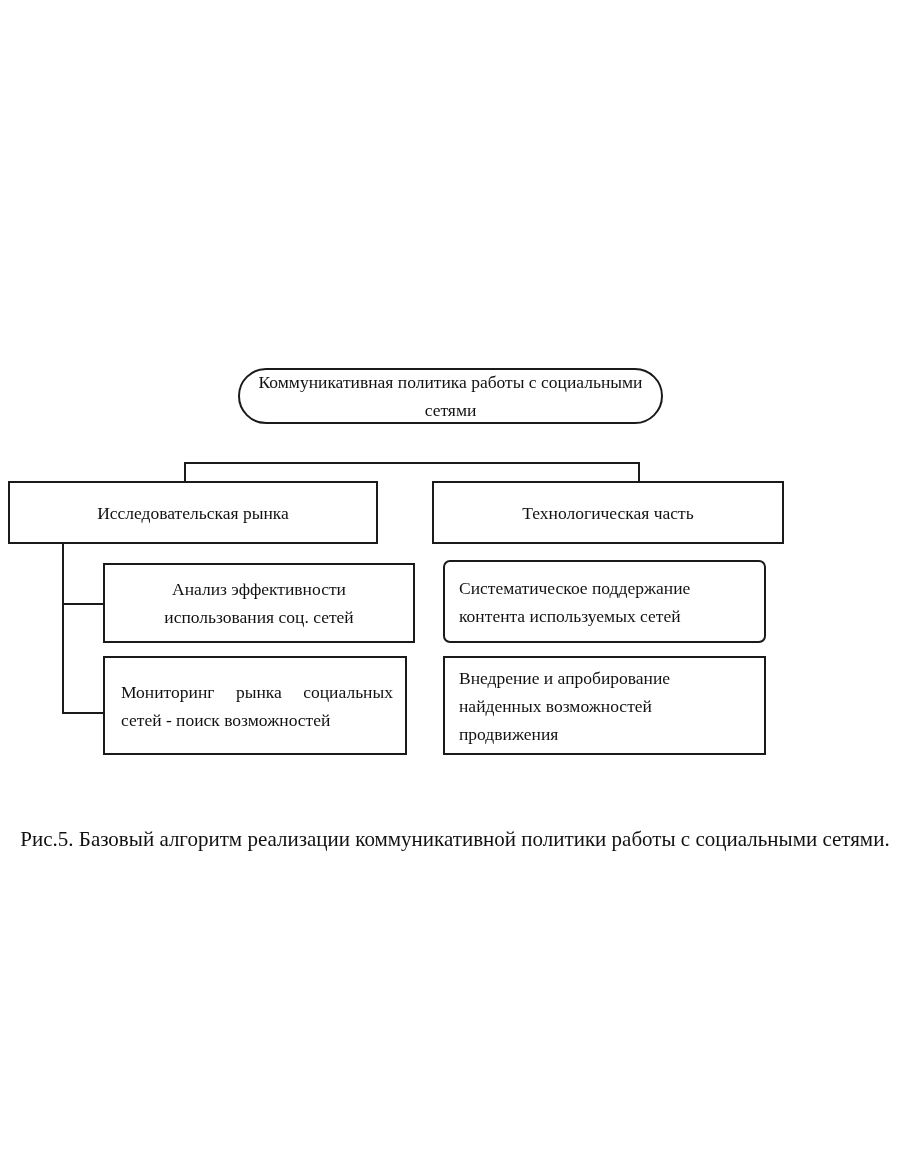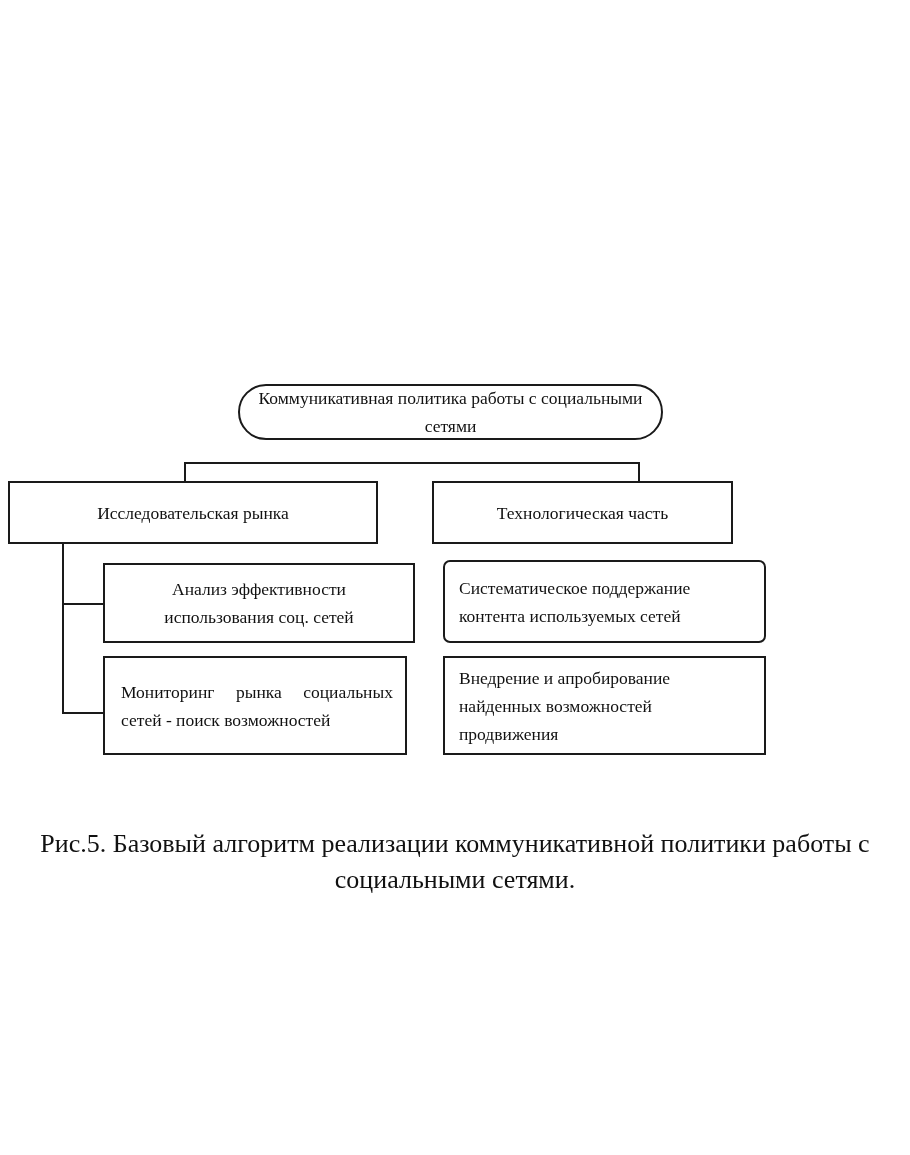--- a/index.html
+++ b/index.html
@@ -67,23 +67,23 @@
   .node.center .txt { text-align: center; }
   .node.left   .txt { text-align: left; padding-left: 14px; }
   .node.justify .txt {
     text-align: justify;
     text-align-last: left;
     padding-left: 16px;
     padding-right: 12px;
   }
 
   
-  #node-root       { left: 238px; top: 384px; width: 425px; height: 56px; border-radius: 30px; }
+  #node-root       { left: 238px; top: 368px; width: 425px; height: 56px; border-radius: 30px; }
   #node-research   { left:   8px; top: 481px; width: 370px; height: 63px; }
-  #node-technology { left: 432px; top: 481px; width: 301px; height: 63px; }
+  #node-technology { left: 432px; top: 481px; width: 352px; height: 63px; }
   #node-analysis   { left: 103px; top: 563px; width: 312px; height: 80px; }
   #node-monitoring { left: 103px; top: 656px; width: 304px; height: 99px; }
   #node-support    { left: 443px; top: 560px; width: 323px; height: 83px; border-radius: 7px; }
   #node-implement  { left: 443px; top: 656px; width: 323px; height: 99px; }
 
   
   .line {
     position: absolute;
     background: #1a1a1a;
     pointer-events: none;
@@ -100,21 +100,21 @@
   #conn-spine      { left:  62px; top: 543px; height: 171px; }
   #conn-stub-1     { left:  62px; top: 603px; width:  43px; }
   #conn-stub-2     { left:  62px; top: 712px; width:  43px; }
 
   
   .caption {
     position: absolute;
     left: 14px;
     top: 800px;
     width: 882px;
-    font-size: 26px;
+    font-size: 21px;
     line-height: 36px;
     text-align: center;
     color: #111;
   }
 </style>
 </head>
 <body>
 
 <div class="page">
 

